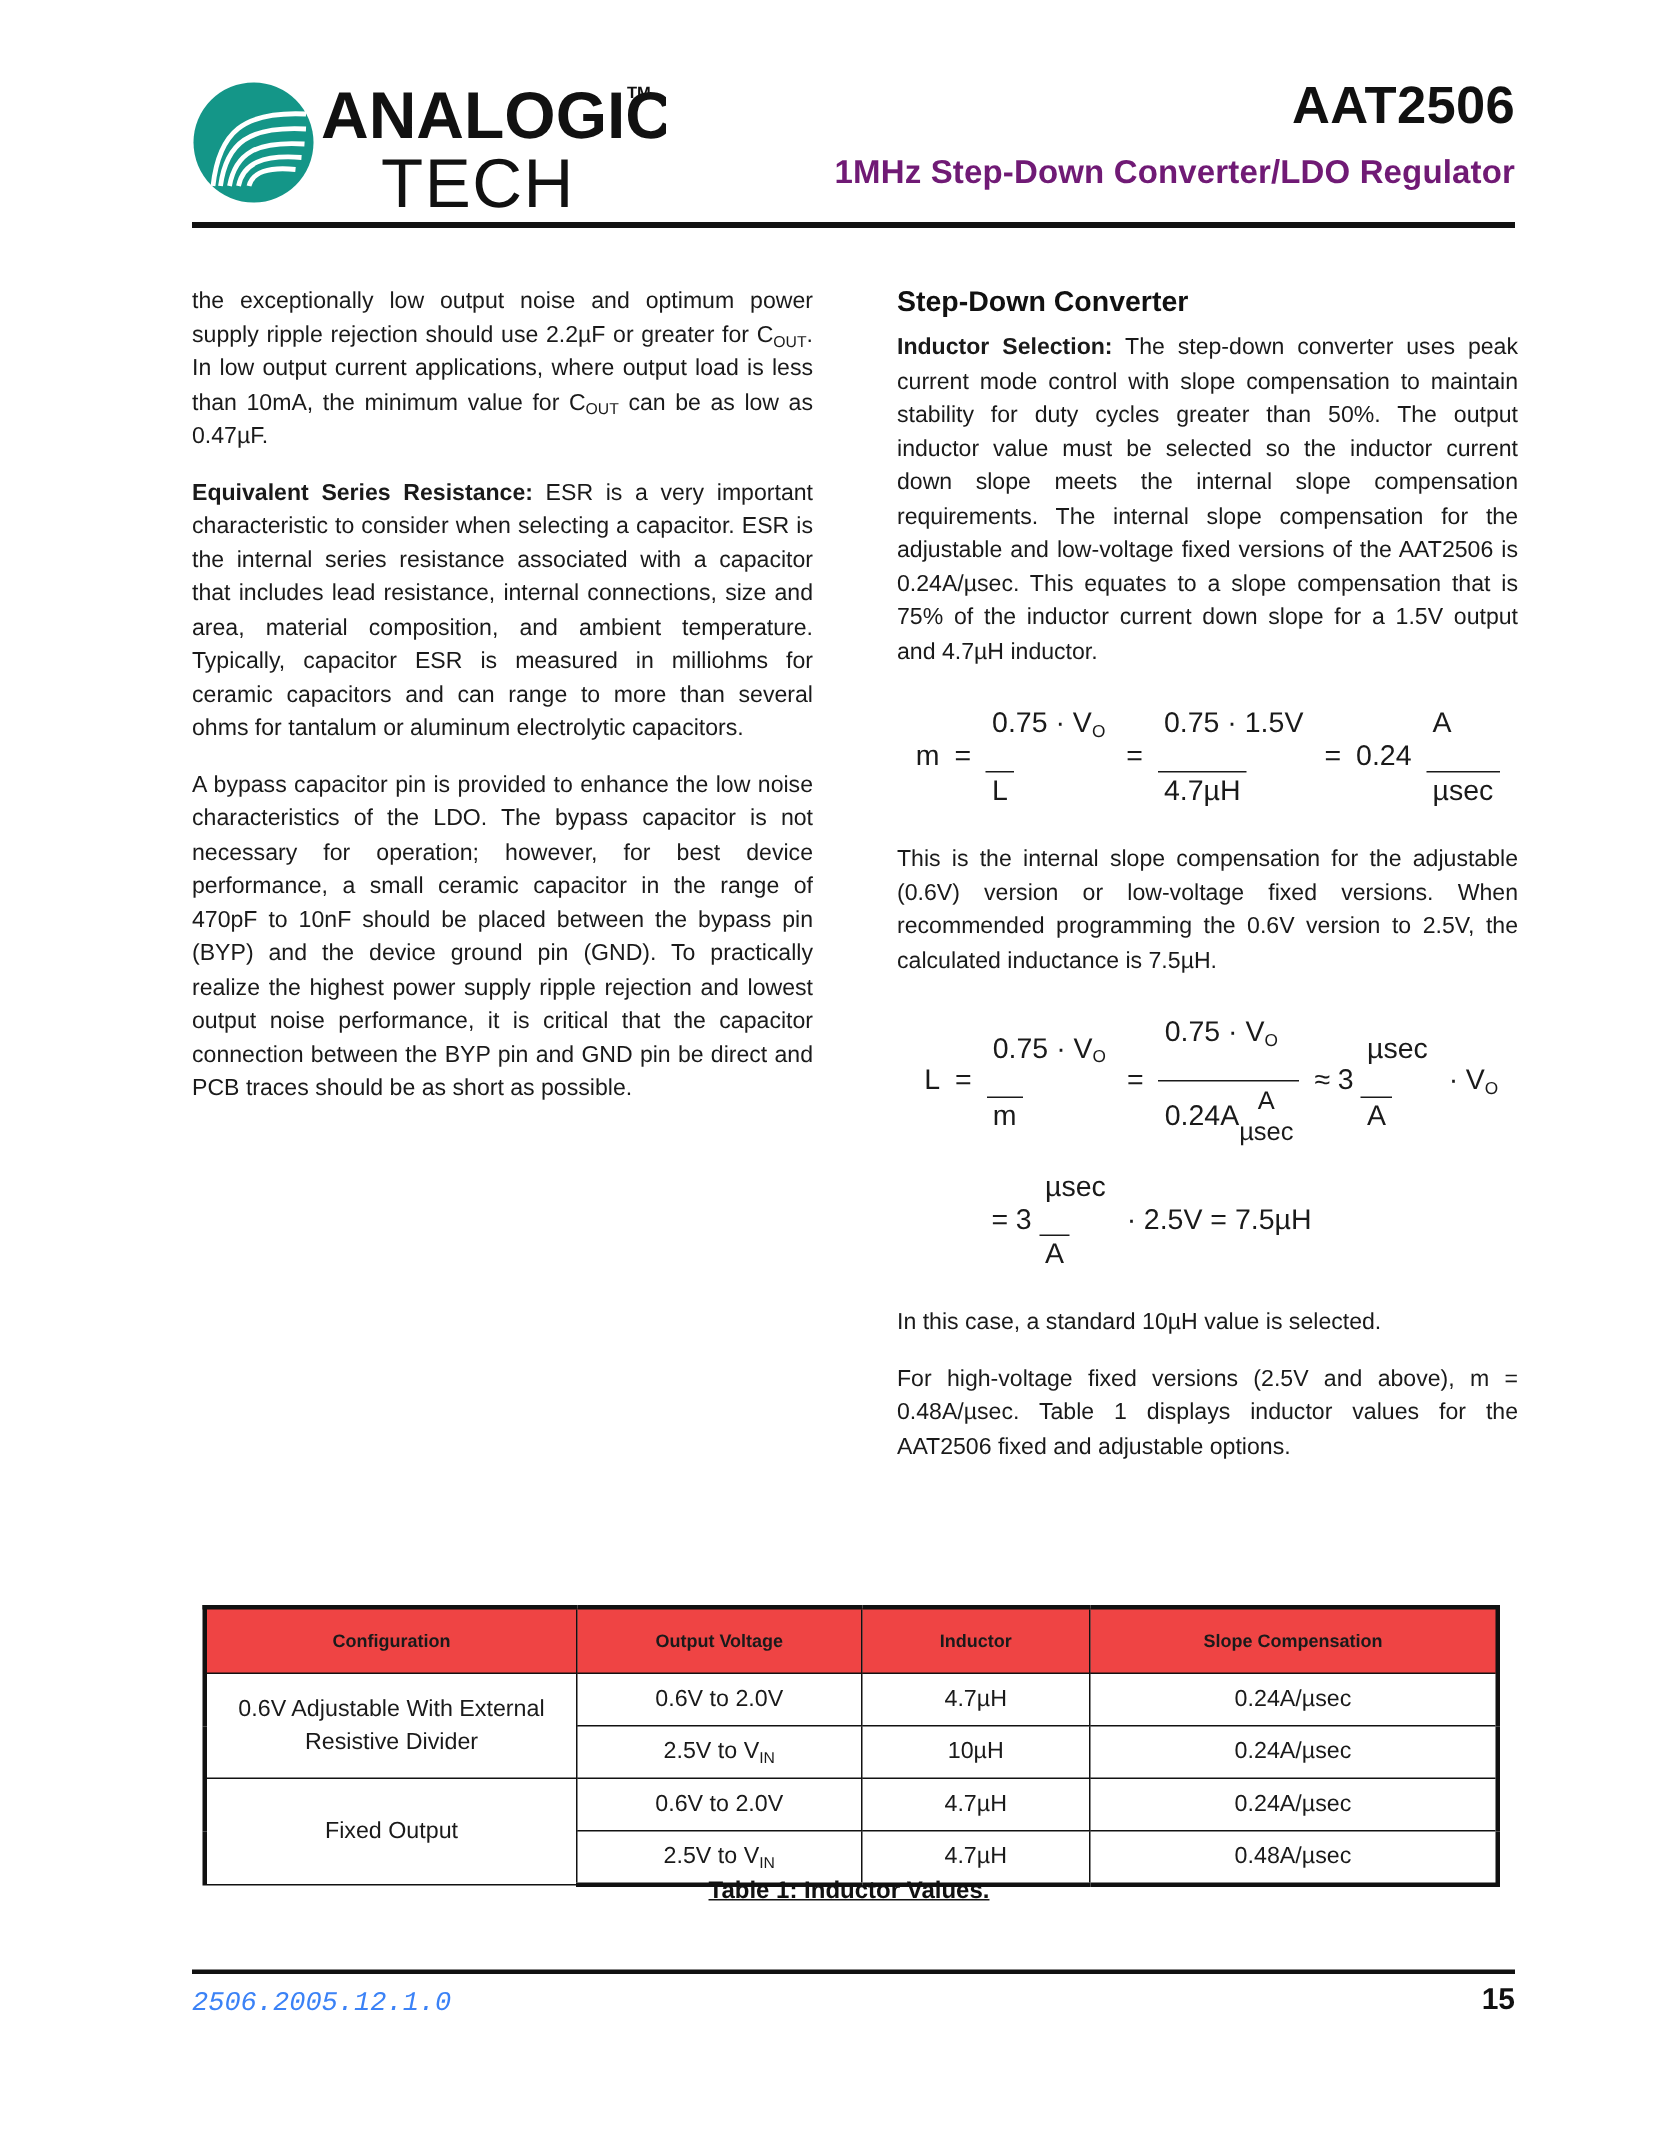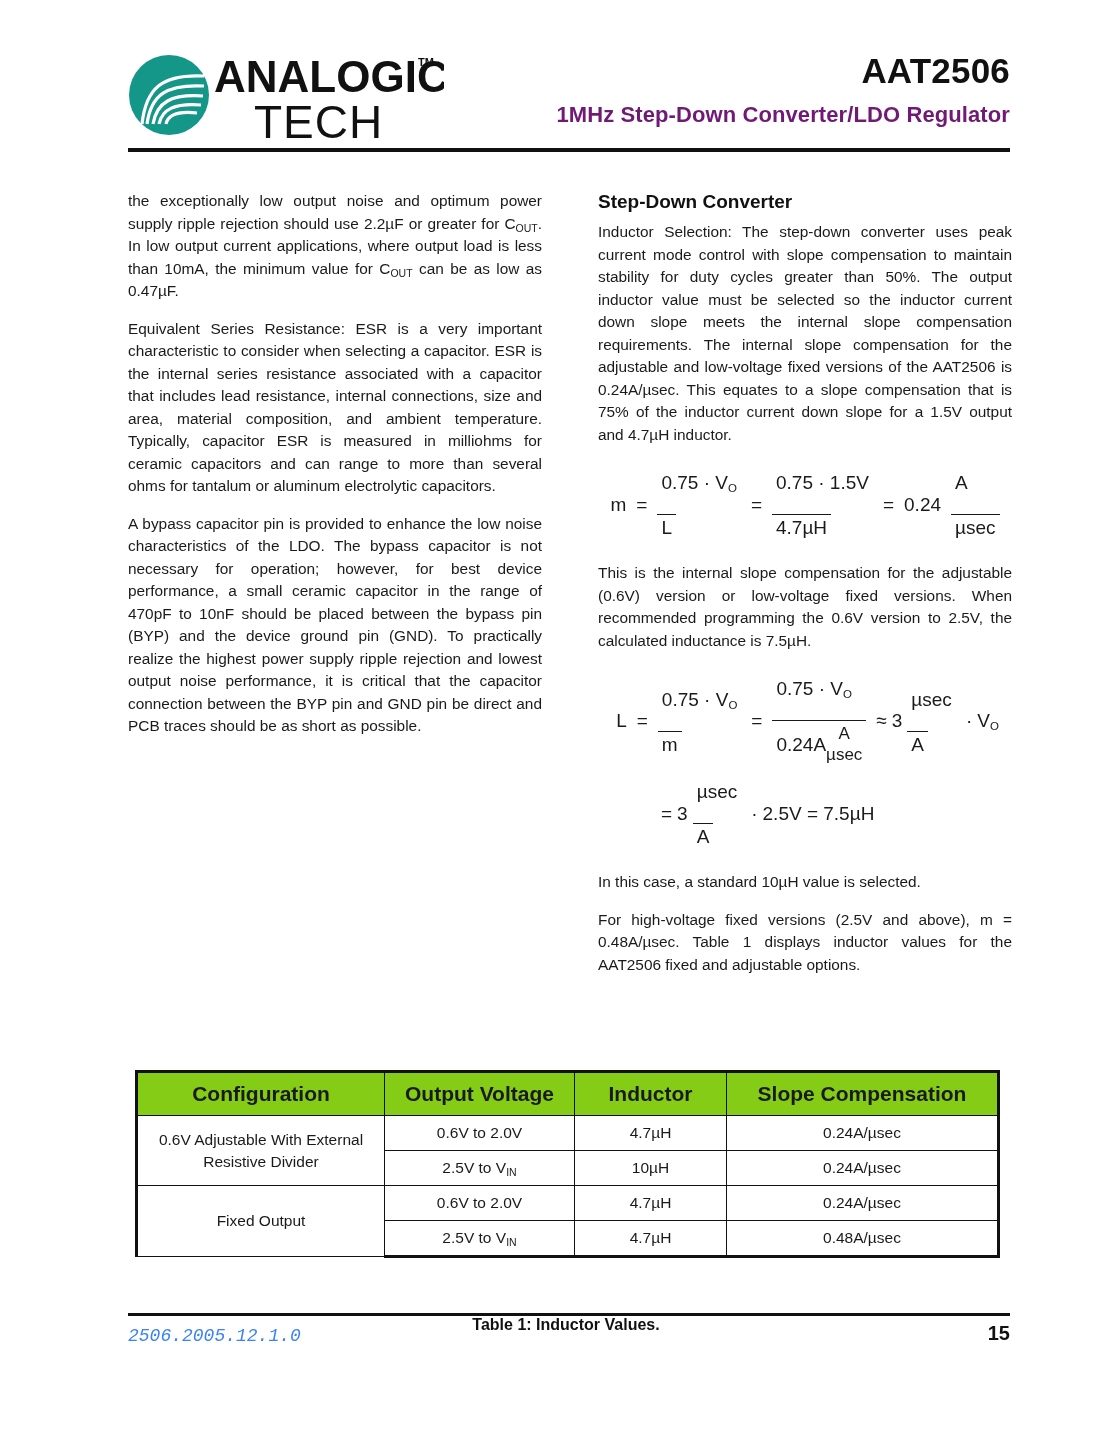--- a/index.html
+++ b/index.html
@@ -103,21 +103,21 @@
     color: #1a1a1a;
   }
   .col-left  { left: 128px; }
   .col-right { left: 598px; }
 
   .col p {
     margin: 0 0 15px 0;
     text-align: justify;
     text-justify: inter-word;
   }
-  b, .bold { font-weight: normal; }
+  b, .bold { font-weight: bold; }
 
   h2.sect {
     font-size: 19px;
     font-weight: bold;
     line-height: 23px;
     margin: 22px 0 8px 0;
     text-align: left;
     color: #111;
   }
   h2.sect.first { margin-top: 0; }
@@ -201,44 +201,45 @@
 
   table.inductor th,
   table.inductor td {
     border: 1.3px solid #111;
     text-align: center;
     vertical-align: middle;
     padding: 6px 4px;
     height: 22px;
   }
   table.inductor thead th {
-    background: #84cc16;
-    font-weight: bold;
-    font-size: 21px;
+    background: #ef4444;
+    font-weight: bold;
+    font-size: 12px;
     height: 30px;
     padding: 6px 4px;
   }
   table.inductor tbody td { height: 22px; }
   table.inductor td.cfg {
     line-height: 22px;
   }
   table.inductor .outer-top { border-top-width: 3px; }
   table.inductor .outer-bottom { border-bottom-width: 3px; }
   table.inductor .outer-left { border-left-width: 3px; }
   table.inductor .outer-right { border-right-width: 3px; }
 
   .table-caption {
     position: absolute;
     left: 135px;
-    top: 1316px;
+    top: 1252px;
     width: 862px;
     text-align: center;
     font-size: 16px;
     font-weight: bold;
     color: #111;
+    text-decoration: underline;
   }
 
   
   .footer-rule {
     position: absolute;
     left: 128px;
     top: 1313px;
     width: 882px;
     height: 3px;
     background: #111;

